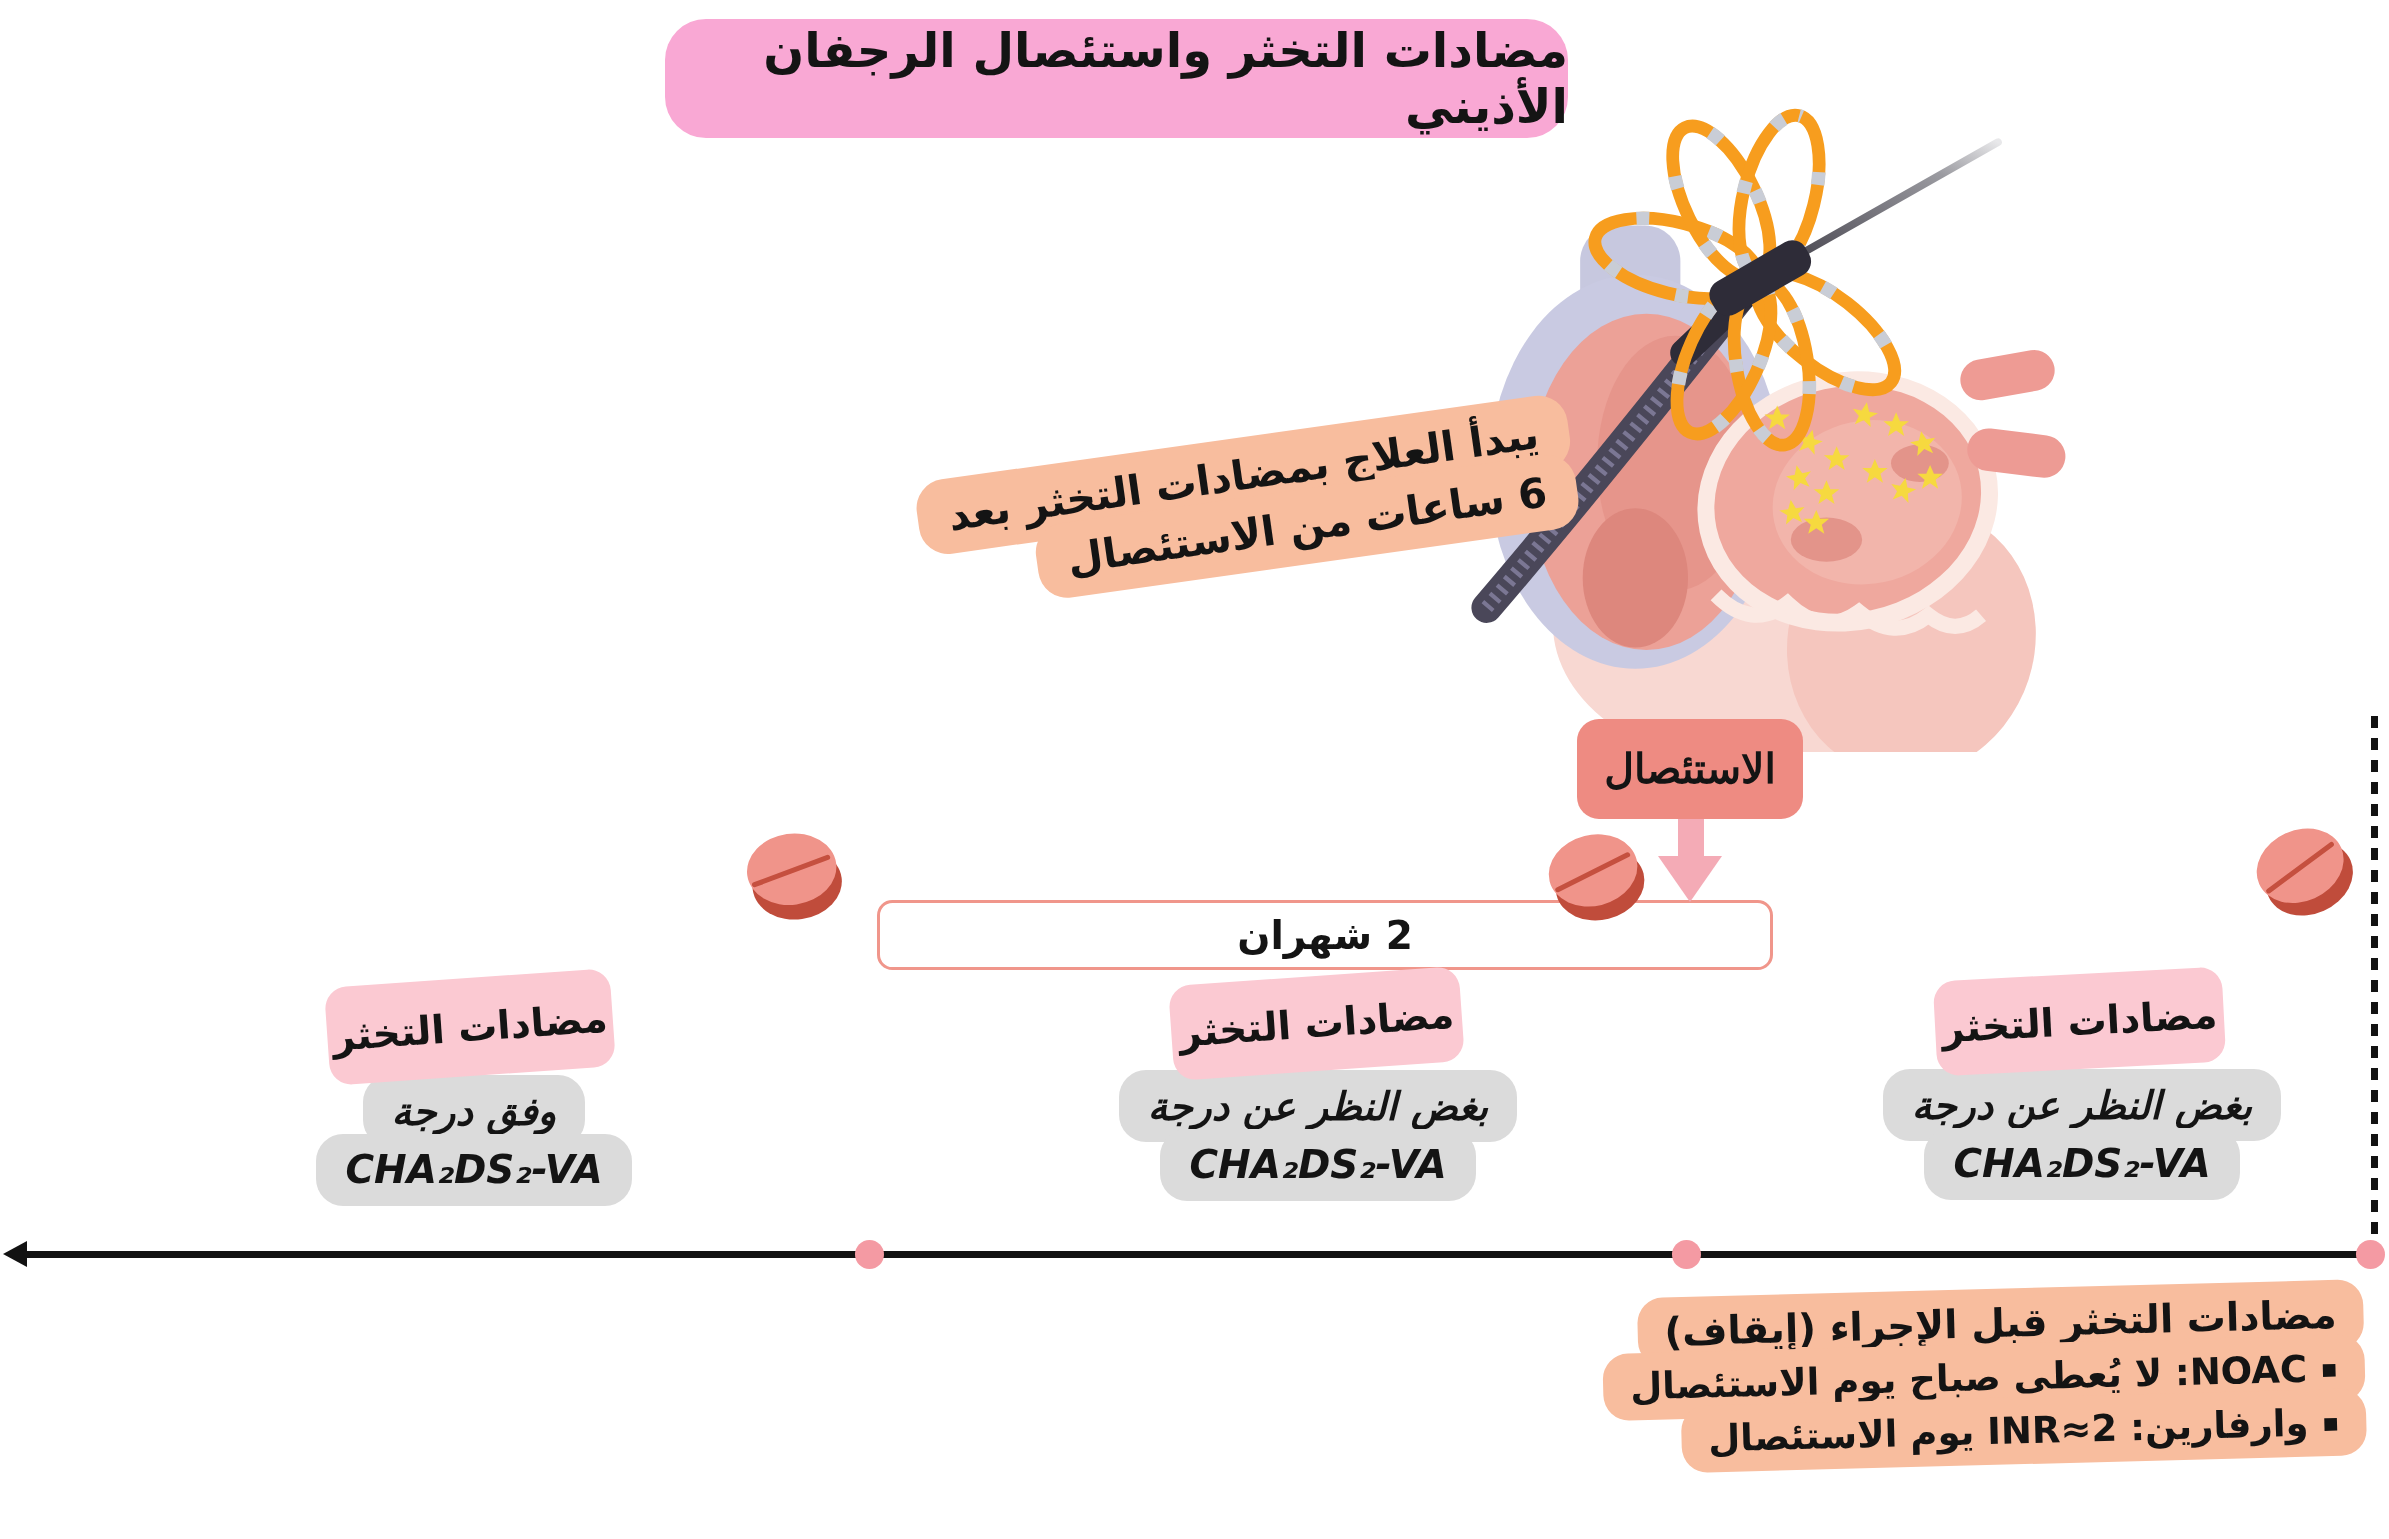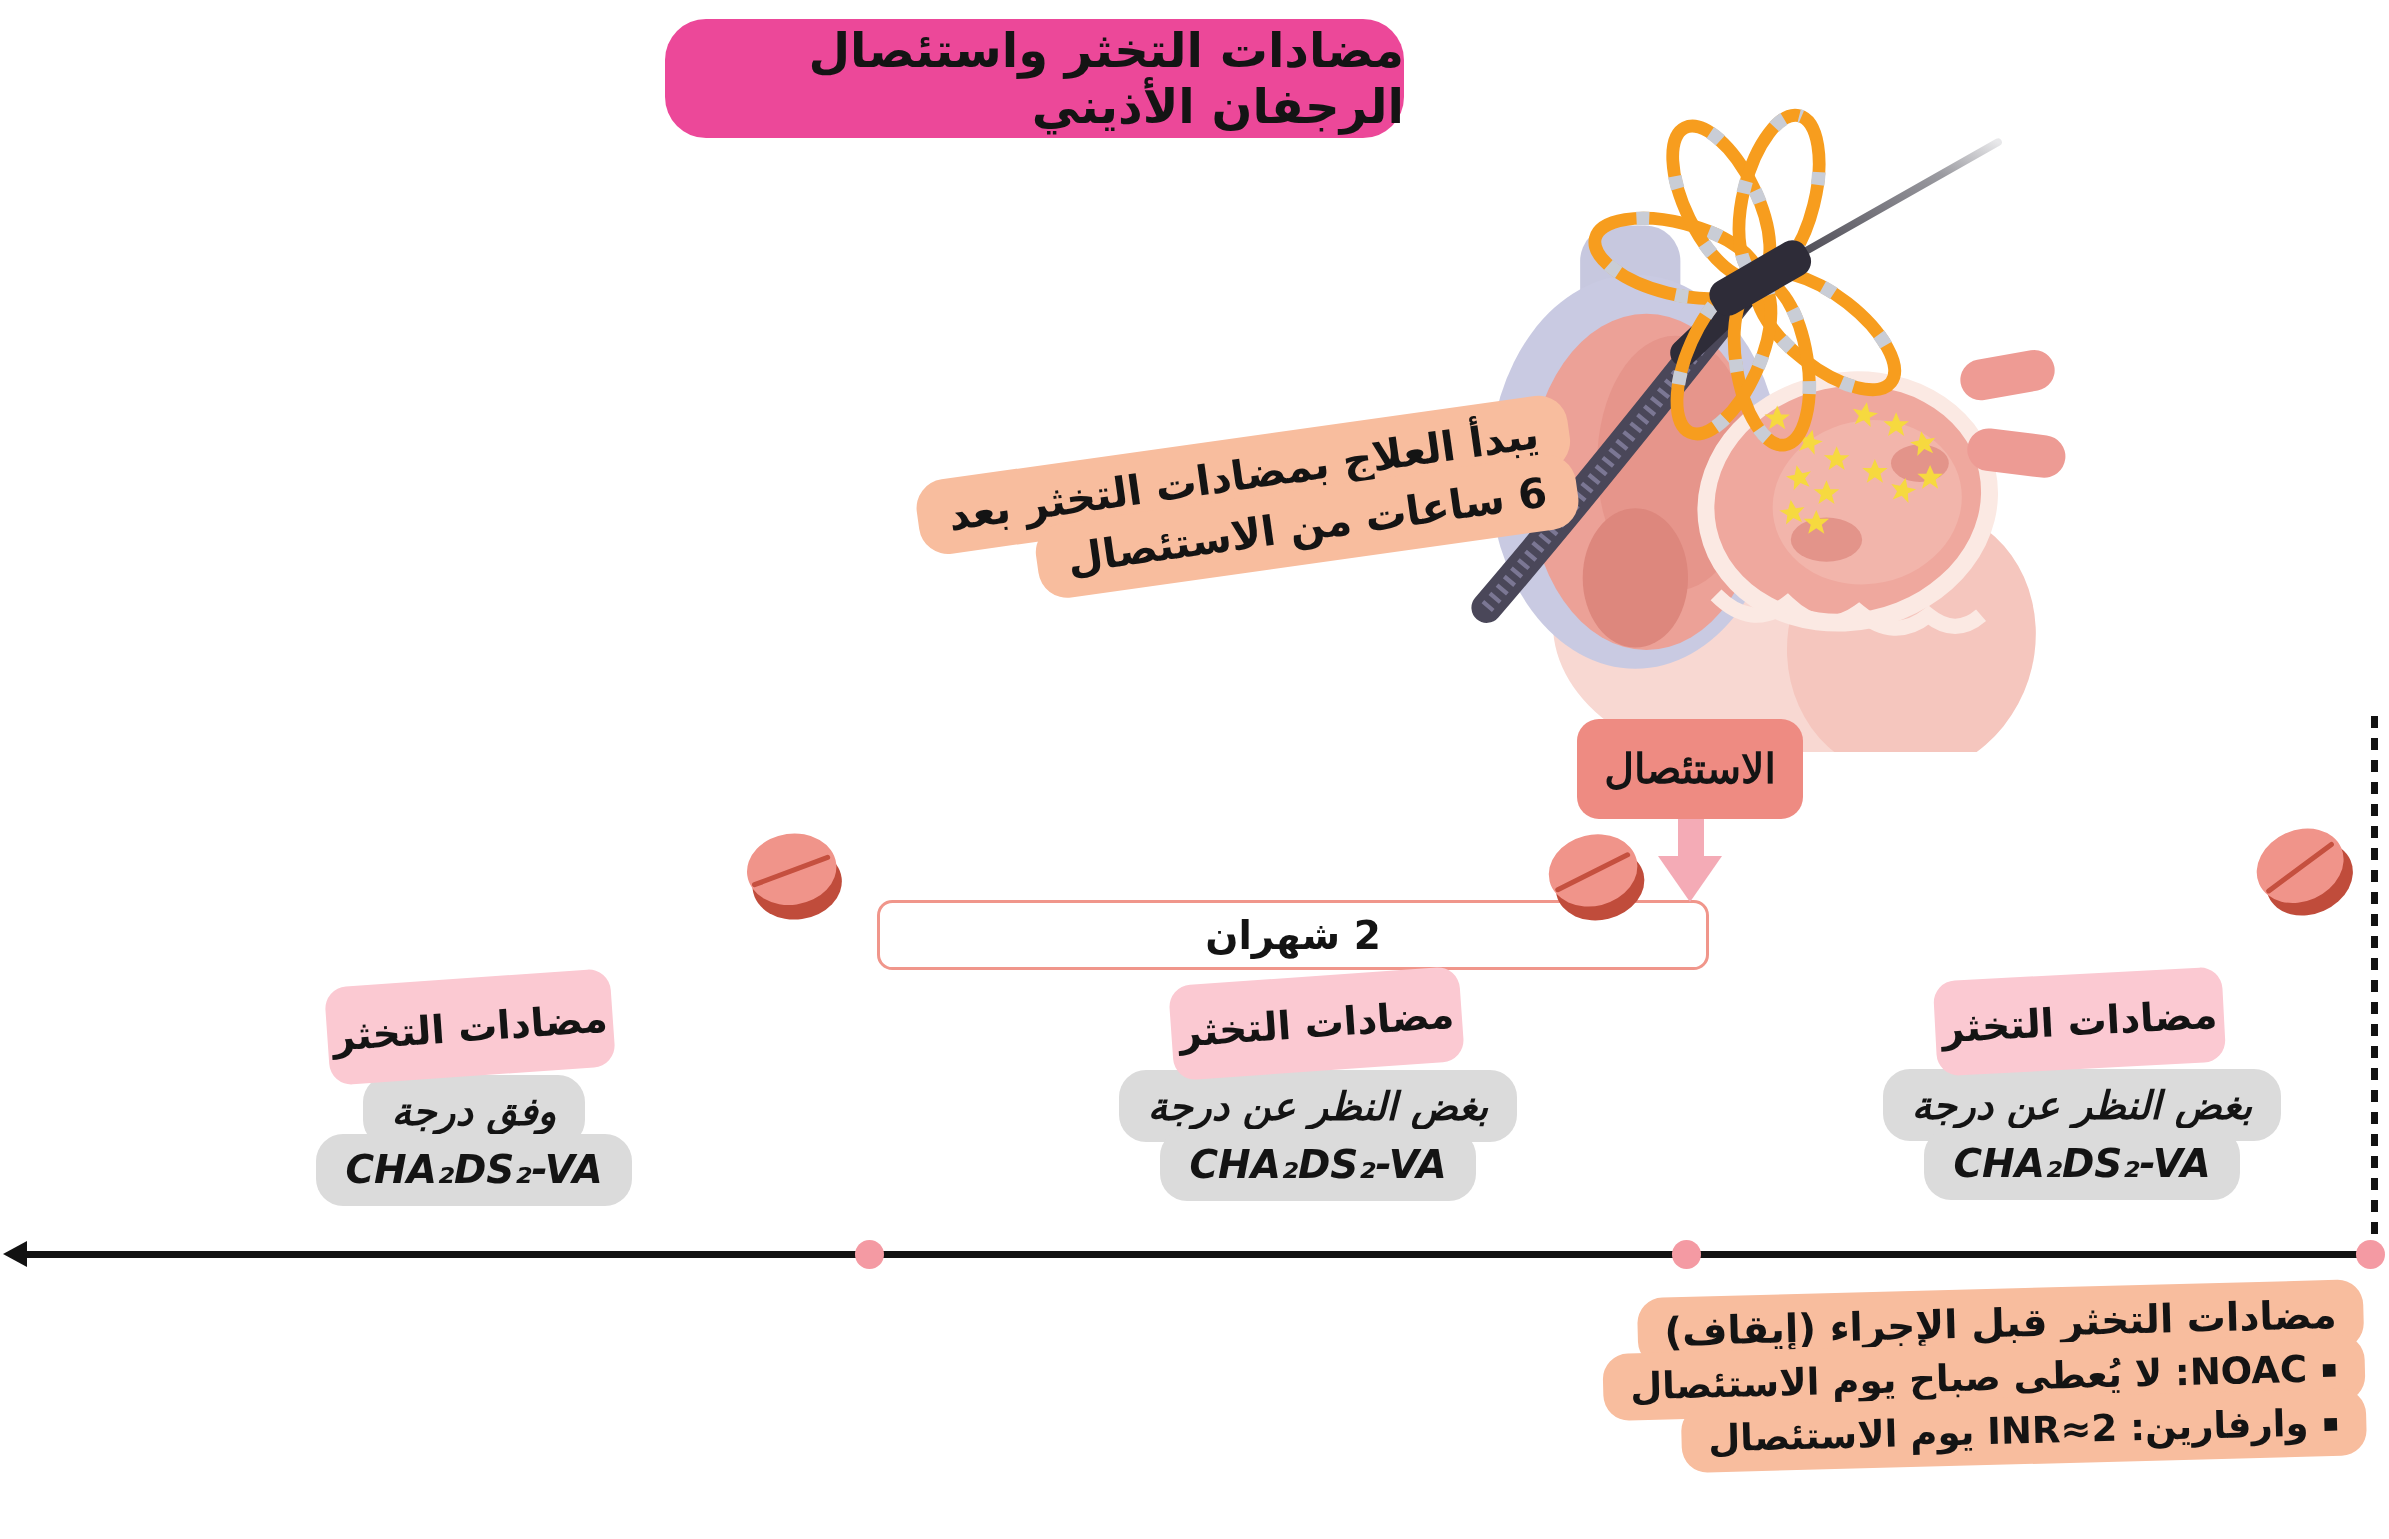--- a/index.html
+++ b/index.html
@@ -2,21 +2,21 @@
 <html lang="ar" style="font-size:13.6px"><head>
 <meta charset="utf-8">
 <style>
   html,body{margin:0;padding:0;background:#ffffff;}
   .canvas{position:relative;width:2389px;height:1540px;background:#ffffff;overflow:hidden;
           font-family:"DejaVu Sans",sans-serif;color:#141414;}
   .abs{position:absolute;}
   .flexc{display:flex;align-items:center;justify-content:center;}
 
   
-  .title-box{left:665px;top:18.7px;width:739px;height:119px;background:#ec4899;
+  .title-box{left:665px;top:18.7px;width:903px;height:119px;background:#f9a8d4;
              border-radius:41px;font-size:48px;font-weight:bold;direction:rtl;}
 
   
   .note-box{left:919px;top:437px;transform:rotate(-8deg);transform-origin:center;
             display:flex;flex-direction:column;align-items:flex-start;direction:rtl;z-index:6;}
   .note-line{display:inline-block;background:#F8BD9E;border-radius:29px;padding:13.6px 31px;
              font-size:41px;font-weight:bold;white-space:nowrap;}
   .note-line+.note-line{margin-top:-15.3px;}
 
   
@@ -24,21 +24,21 @@
                 border-radius:22px;font-size:41px;font-weight:bold;direction:rtl;z-index:5;font-family:Liberation Serif, serif;}
   .abl-arrow-shaft{left:1678px;top:817px;width:25.5px;height:41px;background:#F4ABB6;z-index:4;}
   .abl-arrow-head{left:1658px;top:856px;width:0;height:0;z-index:4;
                   border-left:32px solid transparent;border-right:32px solid transparent;
                   border-top:46px solid #F4ABB6;}
 
   
   .seg{top:900px;height:70px;background:#ffffff;border:3.4px solid #F0968B;border-radius:15.3px;
        box-sizing:border-box;font-size:39px;font-weight:bold;direction:rtl;z-index:2;}
   .seg-long{left:6.8px;width:860px;}
-  .seg-two{left:877px;width:832px;}
+  .seg-two{left:877px;width:896px;}
   .seg-four{left:1690px;width:678px;}
 
   
   .pill{width:110px;height:110px;z-index:5;}
   .pill-left{left:738px;top:820px;}
   .pill-mid{left:1540px;top:821px;transform:rotate(-6deg);}
   .pill-right{left:2248px;top:816px;transform:rotate(-16deg);}
 
   
   .therapy{background:#FBC9D2;border-radius:22px;font-size:39px;font-weight:bold;

